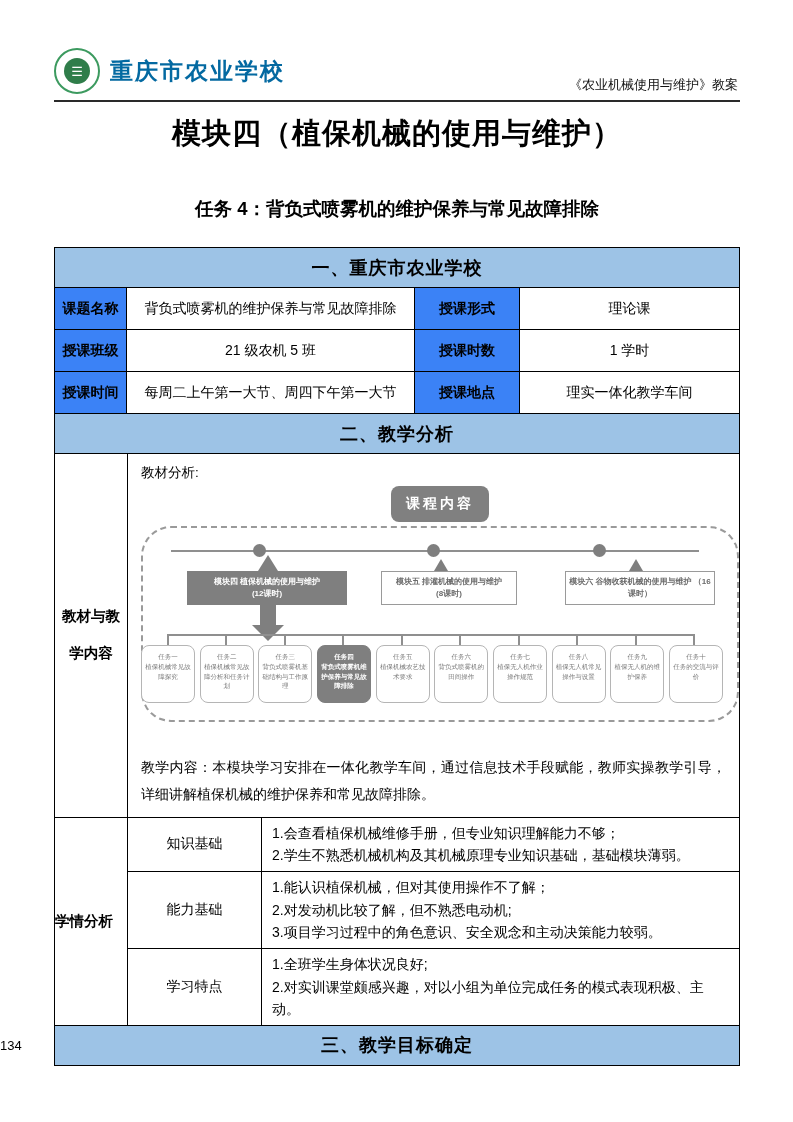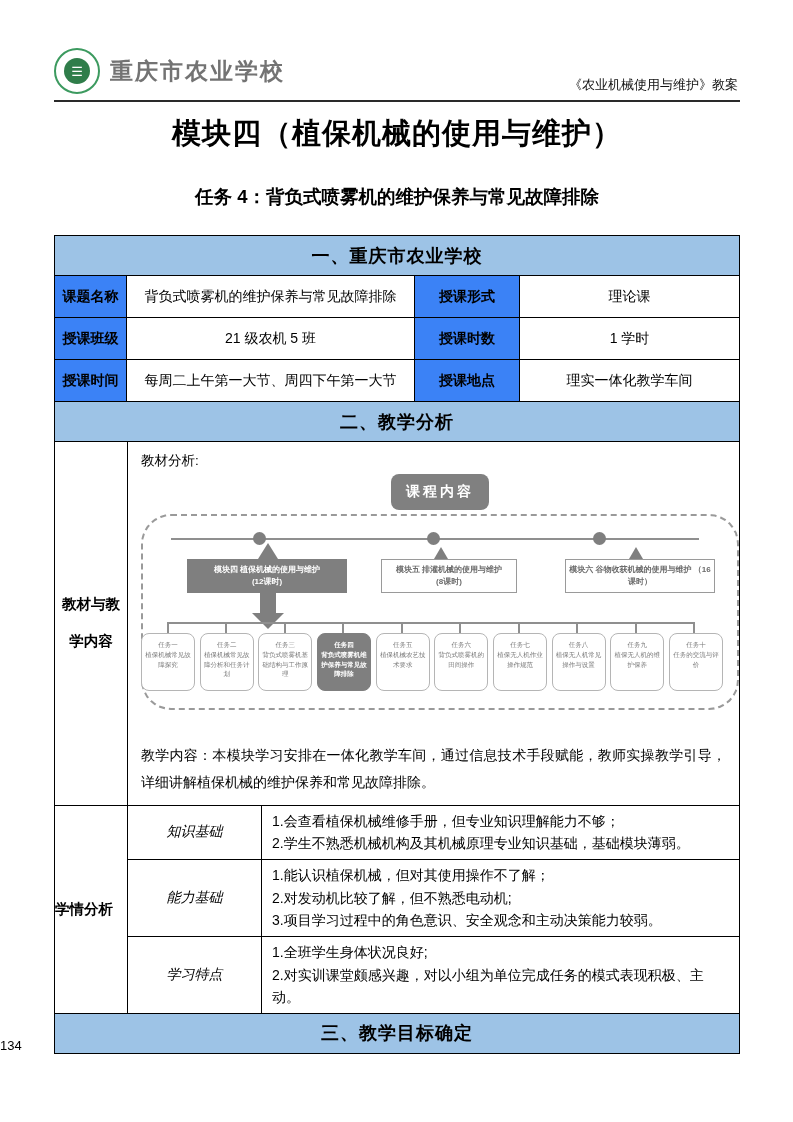--- a/index.html
+++ b/index.html
@@ -9,46 +9,46 @@
   .content { position:absolute; left:54px; top:0; width:686px; }
 
   
   .hdr { padding-top:48px; position:relative; border-bottom:2px solid #2a2a2a; padding-bottom:6px; }
   .hdr-left { display:flex; align-items:center; gap:10px; }
   .logo { width:46px; height:46px; border:2px solid #3c9a5f; border-radius:50%;
           display:flex; align-items:center; justify-content:center; position:relative; background:#fff; }
   .logo-inner { width:26px; height:26px; border-radius:50%; background:#2f7d4a;
           display:flex; align-items:center; justify-content:center; color:#fff; font-size:13px; line-height:1; }
   .school-name { font-family:"Liberation Serif","DejaVu Serif",serif; font-weight:bold;
-          font-size:23px; color:#737373; letter-spacing:2px; }
+          font-size:23px; color:#0369a1; letter-spacing:2px; }
   .hdr-right { position:absolute; right:2px; bottom:6px;
           font-family:"Liberation Serif","DejaVu Serif",serif; font-size:13px; color:#111; }
 
   
   .doc-title { margin-top:12px; text-align:center; font-family:"Liberation Serif","DejaVu Serif",serif;
           font-weight:bold; font-size:29px; letter-spacing:1px; }
-  .task-title { margin-top:30px; text-align:center; font-weight:bold; font-size:18.5px; }
+  .task-title { margin-top:42px; text-align:center; font-weight:bold; font-size:18.5px; }
 
   
   .tbl { width:100%; border-collapse:collapse; font-size:14px; margin-top:-1px; table-layout:fixed; }
   .tbl:first-of-type { margin-top:26px; }
   .tbl td { border:1px solid #000; vertical-align:middle; }
   .sec-row td { background:#9DC3E6; text-align:center; font-weight:bold; font-size:18px; height:40px; letter-spacing:1px; }
   .lbl { background:#3b82f6; font-weight:bold; text-align:center; }
   .val { text-align:center; }
   .r42 td { height:42px; }
 
   
   .left-lbl { font-weight:bold; text-align:center; line-height:2.6; font-size:14.5px; }
   .material-cell { padding:10px 13px 8px 13px; vertical-align:top; }
   .material-label { font-size:13.5px; margin-bottom:4px; }
   .teach-par { margin-top:20px; line-height:1.95; font-size:14px; text-align:justify; }
 
   
-  .sub-lbl { text-align:center; font-size:14px;font-style:italic; }
+  .sub-lbl { text-align:center; font-size:14px; }
   .learn-cell { padding:4px 10px; }
   .learn-cell div { line-height:1.62; font-size:14px; }
   .learning-left { font-weight:bold; font-size:14.5px; }
 
   
   .diagram { position:relative; width:598px; height:248px; margin:2px auto 0 auto; }
   .dash-box { position:absolute; left:0; right:0; top:40px; height:196px;
           border:2px dashed #9a9a9a; border-radius:30px; }
   .course-box { position:absolute; top:0; left:50%; transform:translateX(-50%);
           background:#808080; color:#fff; font-weight:bold; font-size:14px; letter-spacing:3px;

